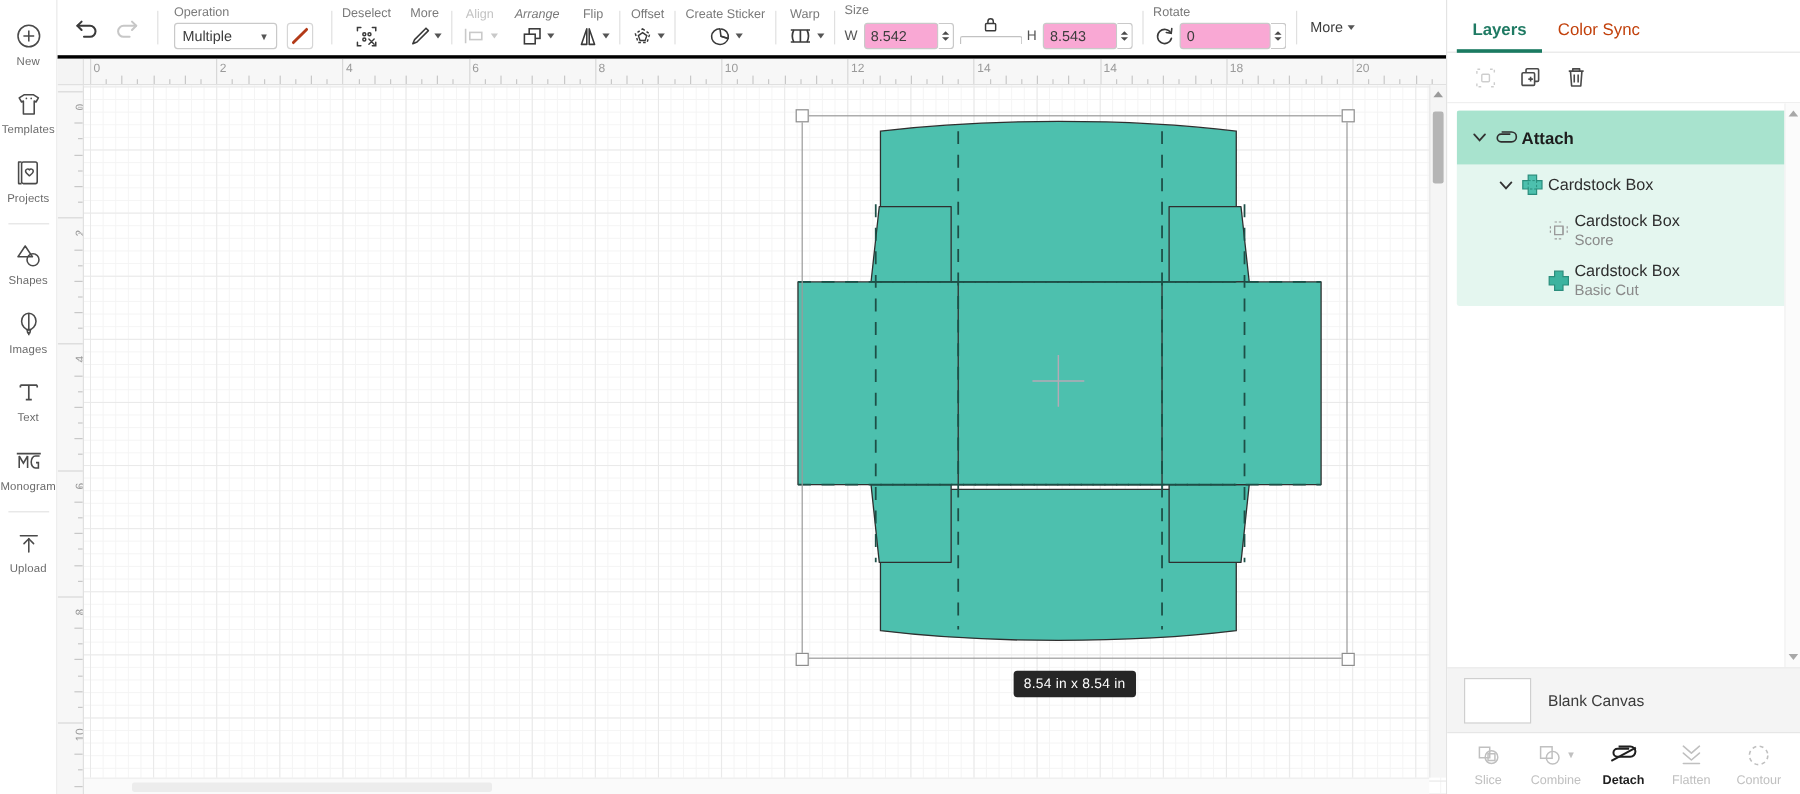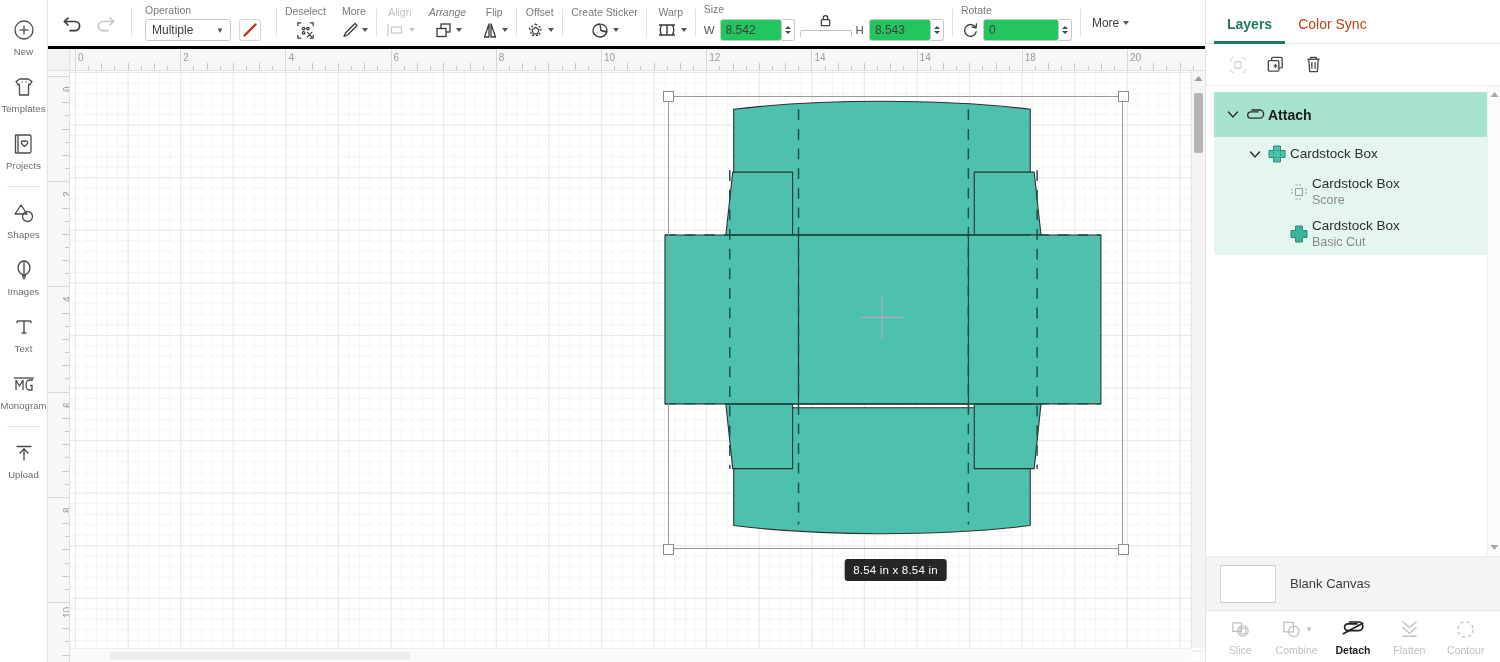--- a/index.html
+++ b/index.html
@@ -46,21 +46,21 @@
   .ud-btn { width: 32px; height: 32px; display:flex;align-items:center;justify-content:center; cursor:pointer; }
   .sel { border:1px solid #c9c9c9; border-radius:3px; height:22px; display:flex;align-items:center;
          padding:0 6px; font-size:12px; color:#3d3d3d; background:#fff; width:86px; justify-content:space-between; cursor:pointer;}
   .sel .ctext { font-size: 12px; }
   .sel .c2 { font-size: 8px; color:#555; }
   .swatch { width: 22px; height: 22px; border:1px solid #d6d6d6; border-radius:3px; margin-left:5px;
             display:flex;align-items:center;justify-content:center; background:#fff; cursor:pointer; }
   .numfield { display:flex; align-items:center; }
   .numfield .nlabel { font-size:11.5px; color:#555; margin-right:5px; }
   .numbox { border:1px solid #c9c9c9; border-radius:3px; height:22px; width:62px; display:flex; align-items:center;
-            padding:0 5px; font-size:12px; color:#3d3d3d; background:#22c55e; }
+            padding:0 5px; font-size:12px; color:#3d3d3d; background:#f9a8d4; }
   .numbox.wide { width: 76px; }
   .spin { width:13px;height:22px;border:1px solid #c9c9c9;border-left:none;border-radius:0 3px 3px 0;
           display:flex;flex-direction:column;align-items:center;justify-content:center; background:#fff;cursor:pointer;gap:2px;}
   .spin i { width:0;height:0;border-left:3px solid transparent;border-right:3px solid transparent; display:block;}
   .spin i.up{ border-bottom:3.5px solid #4a4a4a;}
   .spin i.dn{ border-top:3.5px solid #4a4a4a;}
   .lockwrap { display:flex; flex-direction:column; align-items:center; justify-content:flex-start; padding:0 5px; position:relative; top:-5px;}
   .lockbar { width:52px; height:7px; border:1px solid #c2c2c2; border-bottom:none; border-radius:2px 2px 0 0; margin-top:2px;}
   .more { font-size:12px; color:#3d3d3d; display:flex; align-items:center; gap:4px; cursor:pointer; padding:0 10px;}
 

